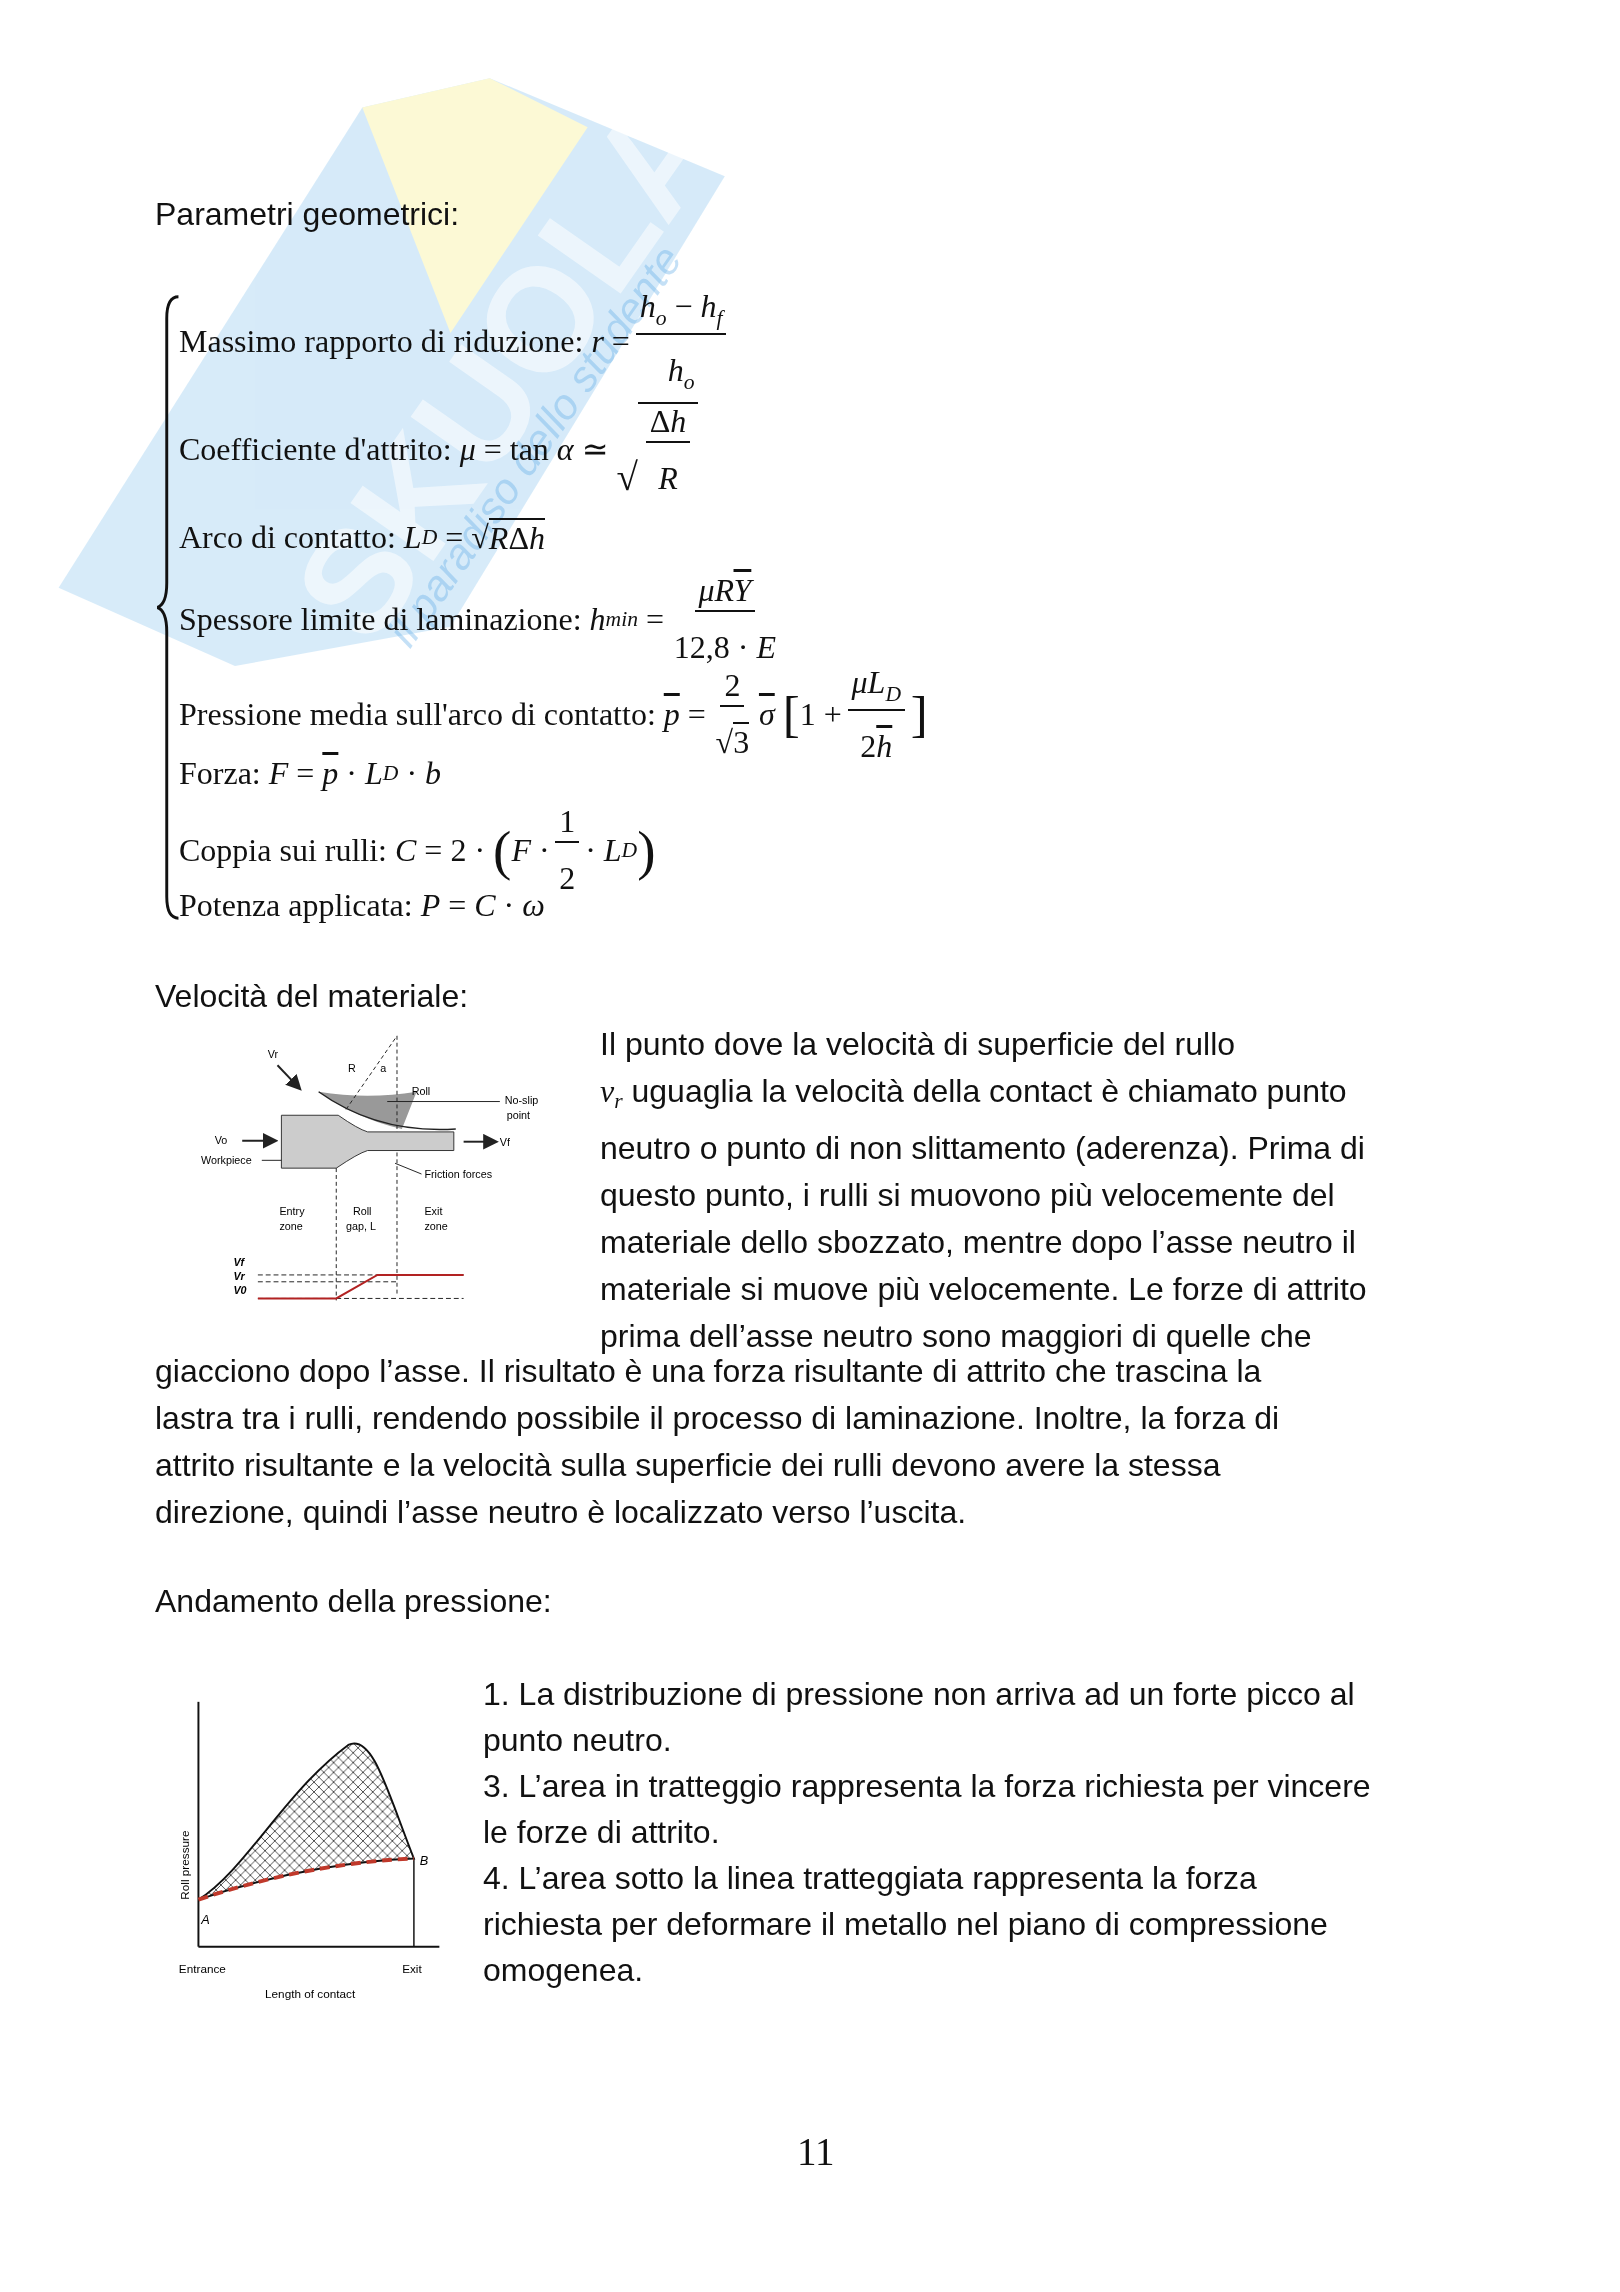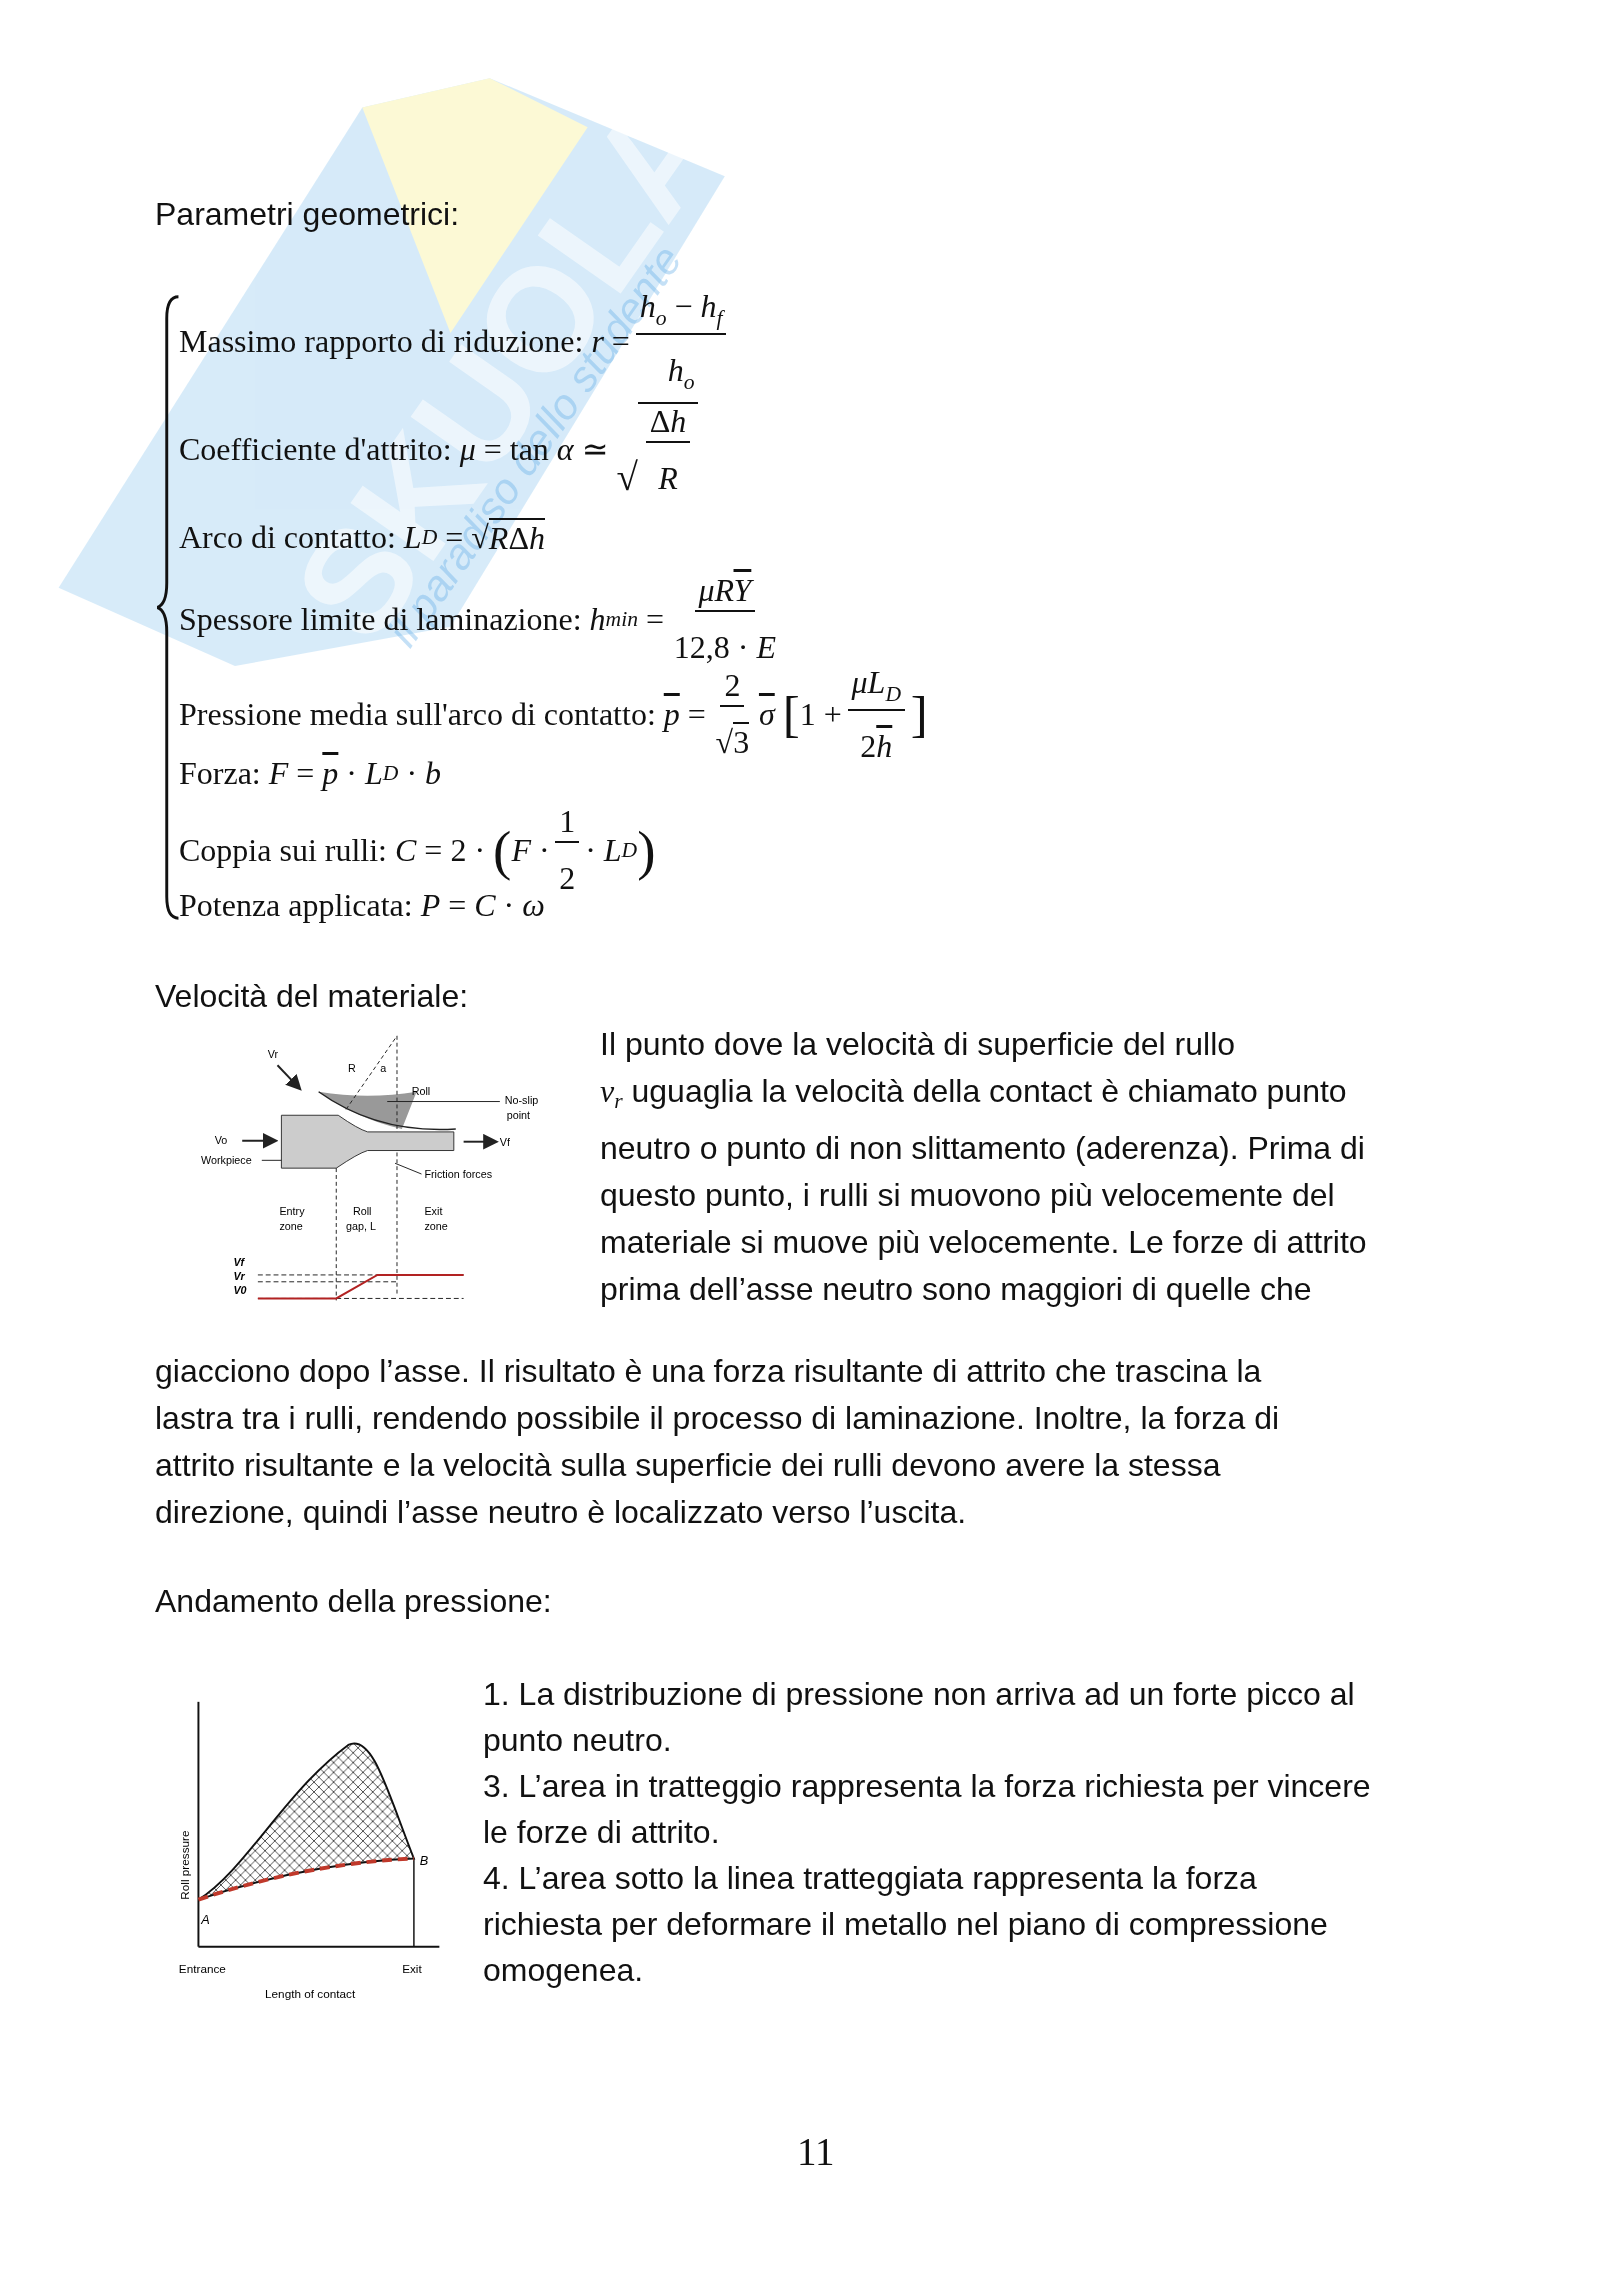--- a/index.html
+++ b/index.html
@@ -150,20 +150,21 @@
         <path d="M0,0 L8,4 L0,8 Z" fill="#222"></path>
       </marker>
     </defs>
 </svg>
 
 <div class="para" style="left:600px;top:1021px;">
   <div>Il punto dove la velocità di superficie del rullo</div>
   <div><span class="serif m">v</span><span class="serif m" style="font-size:21.6px;vertical-align:-5.9px;">r</span><span> uguaglia la velocità della contact è chiamato punto</span></div>
   <div>neutro o punto di non slittamento (aderenza). Prima di</div>
   <div>questo punto, i rulli si muovono più velocemente del</div>
+  <div>materiale dello sbozzato, mentre dopo l’asse neutro il</div>
   <div>materiale si muove più velocemente. Le forze di attrito</div>
   <div>prima dell’asse neutro sono maggiori di quelle che</div>
 </div>
 
 <div class="para" style="left:155px;top:1348px;">
   <div>giacciono dopo l’asse. Il risultato è una forza risultante di attrito che trascina la</div>
   <div>lastra tra i rulli, rendendo possibile il processo di laminazione. Inoltre, la forza di</div>
   <div>attrito risultante e la velocità sulla superficie dei rulli devono avere la stessa</div>
   <div>direzione, quindi l’asse neutro è localizzato verso l’uscita.</div>
 </div>

